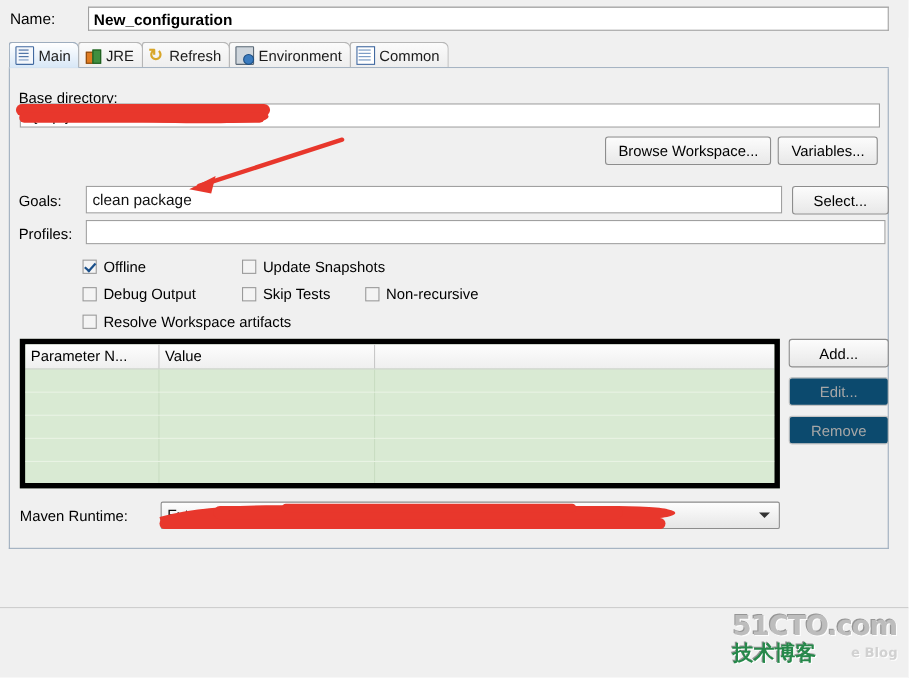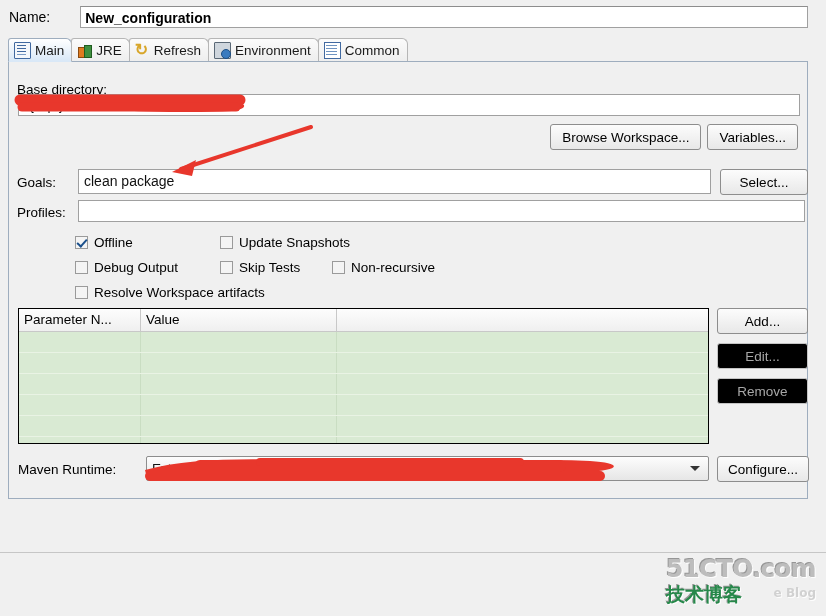--- a/index.html
+++ b/index.html
@@ -146,21 +146,21 @@
     font-size: 13.5px;
     color: #000;
     background: linear-gradient(#fcfcfc, #e8e8e8);
     border: 1px solid #8d8d8d;
     border-radius: 3px;
     box-sizing: border-box;
     display: flex; align-items: center; justify-content: center;
     white-space: nowrap;
     cursor: default;
   }
-  .btn.disabled { color: #a7a7a7; border-color: #c4c4c4; background: #000000; }
+  .btn.disabled { color: #a7a7a7; border-color: #c4c4c4; background: #0c4a6e; }
 
   .goals-label { position: absolute; left: 8px; top: 113px; }
   .goals-input {
     position: absolute; left: 69px; top: 107px;
     width: 633px; height: 25px;
     background: #fff; border: 1px solid #a0a0a0;
     box-sizing: border-box;
     font-size: 14px; line-height: 23px;
     padding-left: 5px; color: #111;
   }
@@ -196,21 +196,21 @@
     border: solid #1a4f8a;
     border-width: 0 2px 2px 0;
     transform: rotate(42deg);
   }
   .chk span { font-size: 13.5px; color: #000; }
 
   
   .tablebox {
     position: absolute; left: 9px; top: 246px;
     width: 691px; height: 136px;
-    border: 1px solid #000000;
+    border: 5px solid #000000;
     background: #dff0d8;
     box-sizing: border-box;
     overflow: hidden;
   }
   .thead {
     display: flex; height: 22px;
     background: linear-gradient(#fdfdfd, #efefef);
     border-bottom: 1px solid #c8c8c8;
   }
   .th {
@@ -444,21 +444,20 @@
       <div class="btn">Add...</div>
       <div class="btn disabled">Edit...</div>
       <div class="btn disabled">Remove</div>
     </div>
 
     <div class="mr-label">Maven Runtime:</div>
     <div class="mr-combo">
       <span>External     \apache-maven-3.2.3            maven-3.2.3 (3.2.3)</span>
       <span class="mr-arrow"></span>
     </div>
-    <div class="btn mr-config">Configure...</div>
   </div>
 
 
   <div class="divider"></div>
 
   <div class="bottombar">
     
     
   </div>
 

